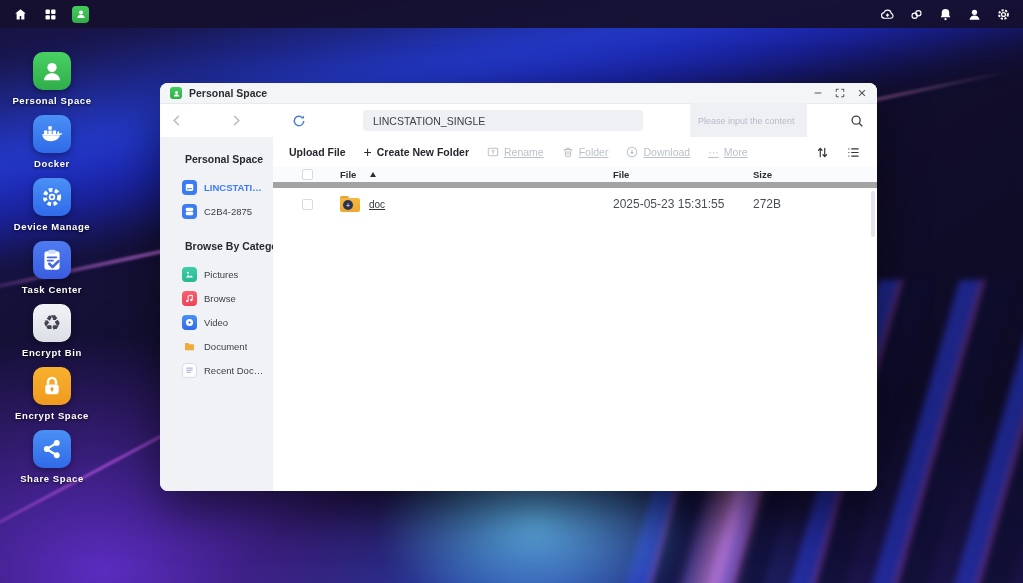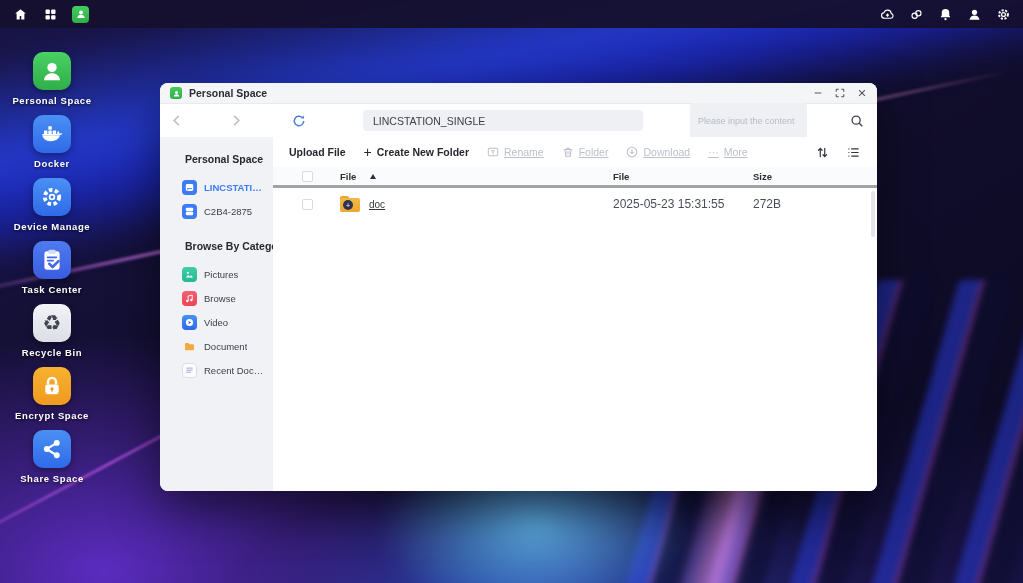--- a/index.html
+++ b/index.html
@@ -104,21 +104,21 @@
   .tbtn .plus { font-size:14px; font-weight:normal; line-height:1; }
   .tbtn.disabled { color:#bcc0ca; font-weight:normal; cursor:default;text-decoration:underline; }
   .tbtn.disabled svg { stroke:#bcc0ca; }
   .tbtn svg { width:12px; height:12px; }
   .toolbar-right { margin-left:auto; display:flex; align-items:center; gap:15px; }
   .view-btn { width:16px; height:16px; display:flex; align-items:center; justify-content:center; cursor:pointer; }
   .view-btn svg { width:13px; height:13px; }
 
   .ftable { flex:1; display:flex; flex-direction:column; min-height:0; }
   .frow { display:grid; grid-template-columns:46px 294px 140px 1fr; align-items:center; }
-  .fhead { height:21px; background:#fafbfc; border-bottom:3px solid #a3a3a3; font-size:9.5px; font-weight:bold; color:#2a2d33; }
+  .fhead { height:21px; background:#fafbfc; border-bottom:6px solid #a3a3a3; font-size:9.5px; font-weight:bold; color:#2a2d33; }
   .checkbox { width:11px; height:11px; border:1px solid #d6dae2; border-radius:2px; background:#fff; margin-left:29px; cursor:pointer; }
   .col-file { padding-left:21px; display:flex; align-items:center; gap:9px; }
   .sort-tri { width:0; height:0; border-left:3.5px solid transparent; border-right:3.5px solid transparent;
     border-bottom:5px solid #2a2d33; margin-left:5px; display:inline-block; }
   .fdata { height:32px; cursor:pointer; }
   .cell { font-size:12px; color:#4a4e57; }
   .fname { font-size:10px; color:#33363d;text-decoration:underline; }
   .folder-ic { position:relative; width:20px; height:16px; flex:0 0 auto; }
   .folder-ic .tab { position:absolute; left:0; top:0; width:9px; height:5px; background:#e7a52c; border-radius:2px 2px 0 0; }
   .folder-ic .bodyp { position:absolute; left:0; top:2px; width:20px; height:14px; background:linear-gradient(180deg,#f5b844,#eda832); border-radius:2px; }
@@ -242,21 +242,21 @@
             <path d="M9.5 15.5l3 3 5.5-5.5" fill="none" stroke="#4566e8" stroke-width="2.4" stroke-linecap="round" stroke-linejoin="round"></path>
           </svg>
       </div>
       <div class="dlabel">Task Center</div>
     </div>
 
     <div class="dicon">
       <div class="dtile t-gray">
         <span class="recycle-glyph">♻</span>
       </div>
-      <div class="dlabel">Recycle Bin</div>
+      <div class="dlabel">Encrypt Bin</div>
     </div>
 
     <div class="dicon">
       <div class="dtile t-orange">
         <svg viewBox="0 0 24 24">
             <path d="M8.3 10.5V8.2a3.7 3.7 0 0 1 7.4 0v2.3" fill="none" stroke="#fff" stroke-width="2.3"></path>
             <rect x="5.8" y="10.5" width="12.4" height="9" rx="2.2" fill="#fff"></rect>
             <circle cx="12" cy="14.6" r="1.5" fill="#f09a1f"></circle>
             <path d="M12 14.8v2.2" stroke="#f09a1f" stroke-width="1.4"></path>
           </svg>

